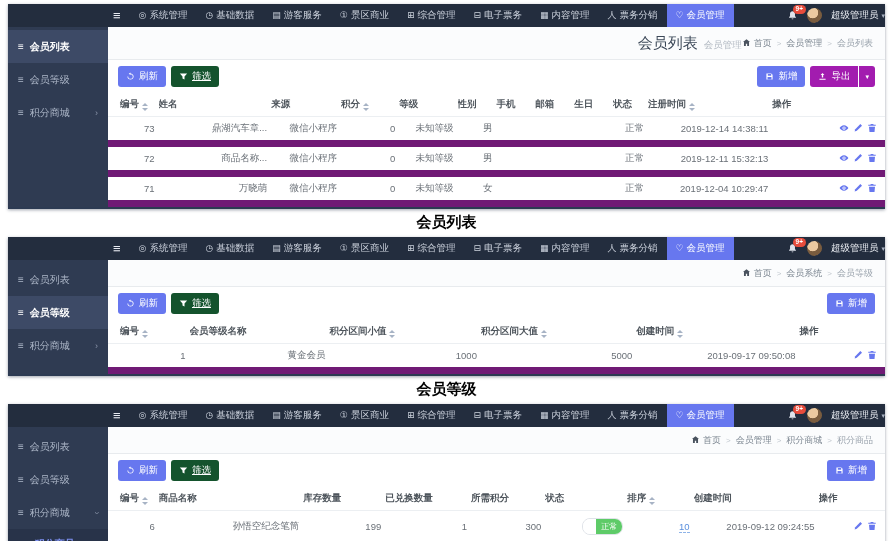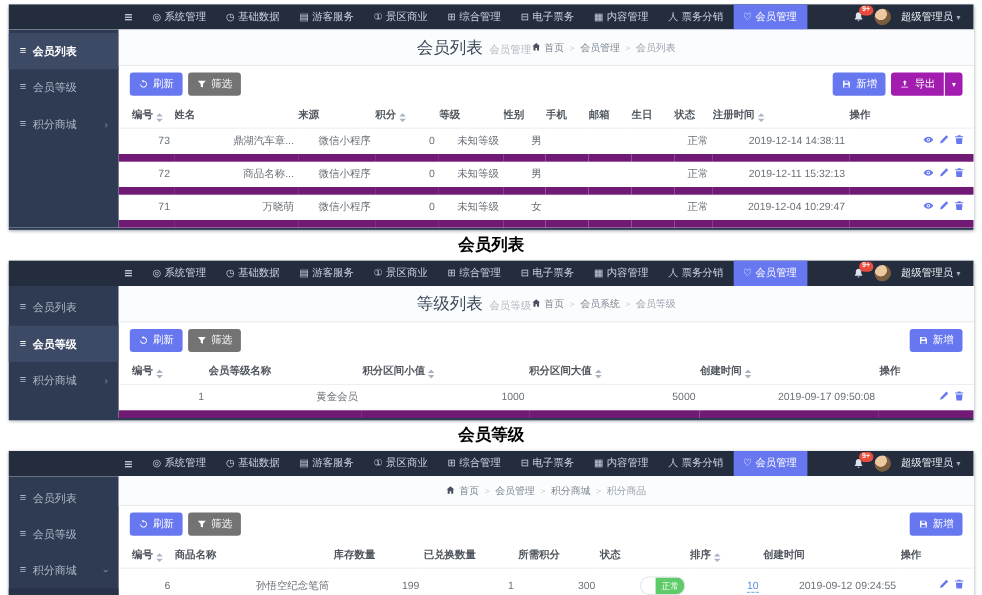--- a/index.html
+++ b/index.html
@@ -7,56 +7,56 @@
   .panel{margin:0 8px;box-shadow:0 1px 3px rgba(40,50,70,.45);border-bottom:2px solid #2c3a52;}
   .p1{margin-top:4px;}
   
   .navbar{height:23px;background:#232d3e;display:flex;align-items:center;color:#ccd2dd;}
   .nav-logo{width:96px;height:100%;flex-shrink:0;}
   .hamburger{font-size:13px;font-weight:bold;color:#e8ebf2;padding:0 9px;cursor:pointer;line-height:23px;}
   .nav-menu{display:flex;height:100%;}
   .nav-item{display:flex;align-items:center;gap:3px;padding:0 9px;height:23px;font-size:9.5px;cursor:pointer;white-space:nowrap;}
   .nav-item.active{background:#6777ef;color:#fff;}
   .nav-icon{font-size:9px;line-height:1;}
-  .nav-right{margin-left:auto;display:flex;align-items:center;gap:9px;padding-right:12px;}
+  .nav-right{margin-left:auto;display:flex;align-items:center;gap:9px;}
   .bell{position:relative;display:inline-flex;cursor:pointer;}
   .bell svg{width:11px;height:11px;fill:#dfe3ec;}
   .badge{position:absolute;top:-5px;right:-8px;background:#e74c3c;color:#fff;font-size:6.5px;
     padding:1px 3px;border-radius:7px;line-height:1;font-weight:bold;}
   .avatar{width:15px;height:15px;border-radius:50%;flex-shrink:0;cursor:pointer;
     background:radial-gradient(circle at 38% 32%,#ecc9a0 0 38%,#7a5c3e 42% 72%,#3c3b45 75% 100%);}
   .username{font-size:9.5px;color:#eef1f6;display:inline-flex;align-items:center;gap:3px;cursor:pointer;}
   .caret{font-size:7px;color:#aab2c2;}
   
   .pbody{display:flex;background:#fff;}
   .sidebar{width:100px;background:#2f3b52;flex-shrink:0;padding-top:3px;}
   .side-item{height:33px;display:flex;align-items:center;gap:6px;padding:0 10px;font-size:10px;
     color:#aeb8c9;cursor:pointer;white-space:nowrap;}
   .side-item .bars{font-size:10px;}
   .side-item.active{background:#3d4a66;color:#fff;font-weight:bold;}
   .chev{margin-left:auto;font-size:9px;color:#8b96ab;}
   .chev.down{transform:rotate(90deg);}
   .sub-item{height:30px;background:#283349;color:#7d90f0;display:flex;align-items:center;gap:6px;
     padding:0 10px 0 15px;font-size:10px;font-weight:bold;cursor:pointer;}
   .main{flex:1;min-width:0;display:flex;flex-direction:column;background:#fff;}
-  .page-head{display:flex;align-items:center;justify-content:center;padding:7px 12px 6px;
+  .page-head{display:flex;align-items:center;justify-content:flex-end;padding:7px 12px 6px;
     border-bottom:1px solid #e8ebee;background:#fbfcfd;}
   .title{font-size:15px;color:#3c4858;}
   .subtitle{font-size:9.5px;color:#b3bac3;margin-left:6px;}
   .breadcrumb{display:flex;align-items:center;gap:5px;font-size:9px;color:#7d8792;}
   .crumb{display:inline-flex;align-items:center;gap:3px;cursor:pointer;}
   .crumb.last{color:#9aa3ad;cursor:default;}
   .crumb-home svg{width:9px;height:9px;fill:#49525e;}
   .crumb-sep{color:#c2c8cf;font-size:8px;}
   .toolbar{display:flex;justify-content:space-between;align-items:center;padding:6px 10px;}
   .tl,.tr-btns{display:flex;gap:5px;align-items:center;}
   .btn{display:inline-flex;align-items:center;gap:4px;height:21px;padding:0 8px;border-radius:3px;
     font-size:9.5px;color:#fff;border:none;cursor:pointer;font-family:inherit;}
   .btn-purple{background:#6777ef;}
-  .btn-green{background:#737373;}
+  .btn-green{background:#14532d;text-decoration:underline;}
   .btn-blue{background:#a21caf;}
   .bicon svg{width:9px;height:9px;fill:#fff;display:block;}
   .split{display:inline-flex;gap:1px;}
   .split .btn:first-child{border-radius:3px 0 0 3px;}
   .caret-btn{border-radius:0 3px 3px 0;padding:0 6px;font-size:7px;}
   
   table{width:100%;border-collapse:collapse;table-layout:fixed;}
   th,td{text-align:left;padding:5px 4px 5px 0;overflow:hidden;white-space:nowrap;text-overflow:ellipsis;}
   th:first-child,td:first-child{padding-left:12px;}
   th{font-size:9.5px;color:#4e555c;font-weight:bold;border-bottom:1px solid #eceff2;}
@@ -386,21 +386,20 @@
           <span>会员等级</span>
         </div>
       <div class="side-item">
           <span class="bars">≡</span>
           <span>积分商城</span>
           <span class="chev">›</span>
         </div>
     </div>
     <div class="main">
       <div class="page-head">
-        <div><span class="title">等级列表</span><span class="subtitle">会员等级</span></div>
         <div class="breadcrumb">
             <span class="crumb">
               <span class="crumb-home"><svg viewBox="0 0 16 16">
                   <path d="M8 2L1.8 7.3h1.7V14h3.3v-4h2.4v4h3.3V7.3h1.7z"></path>
                 </svg></span>
               <span>首页</span>
             </span>
             <span class="crumb-sep">&gt;</span>
             <span class="crumb">会员系统</span>
             <span class="crumb-sep">&gt;</span>

